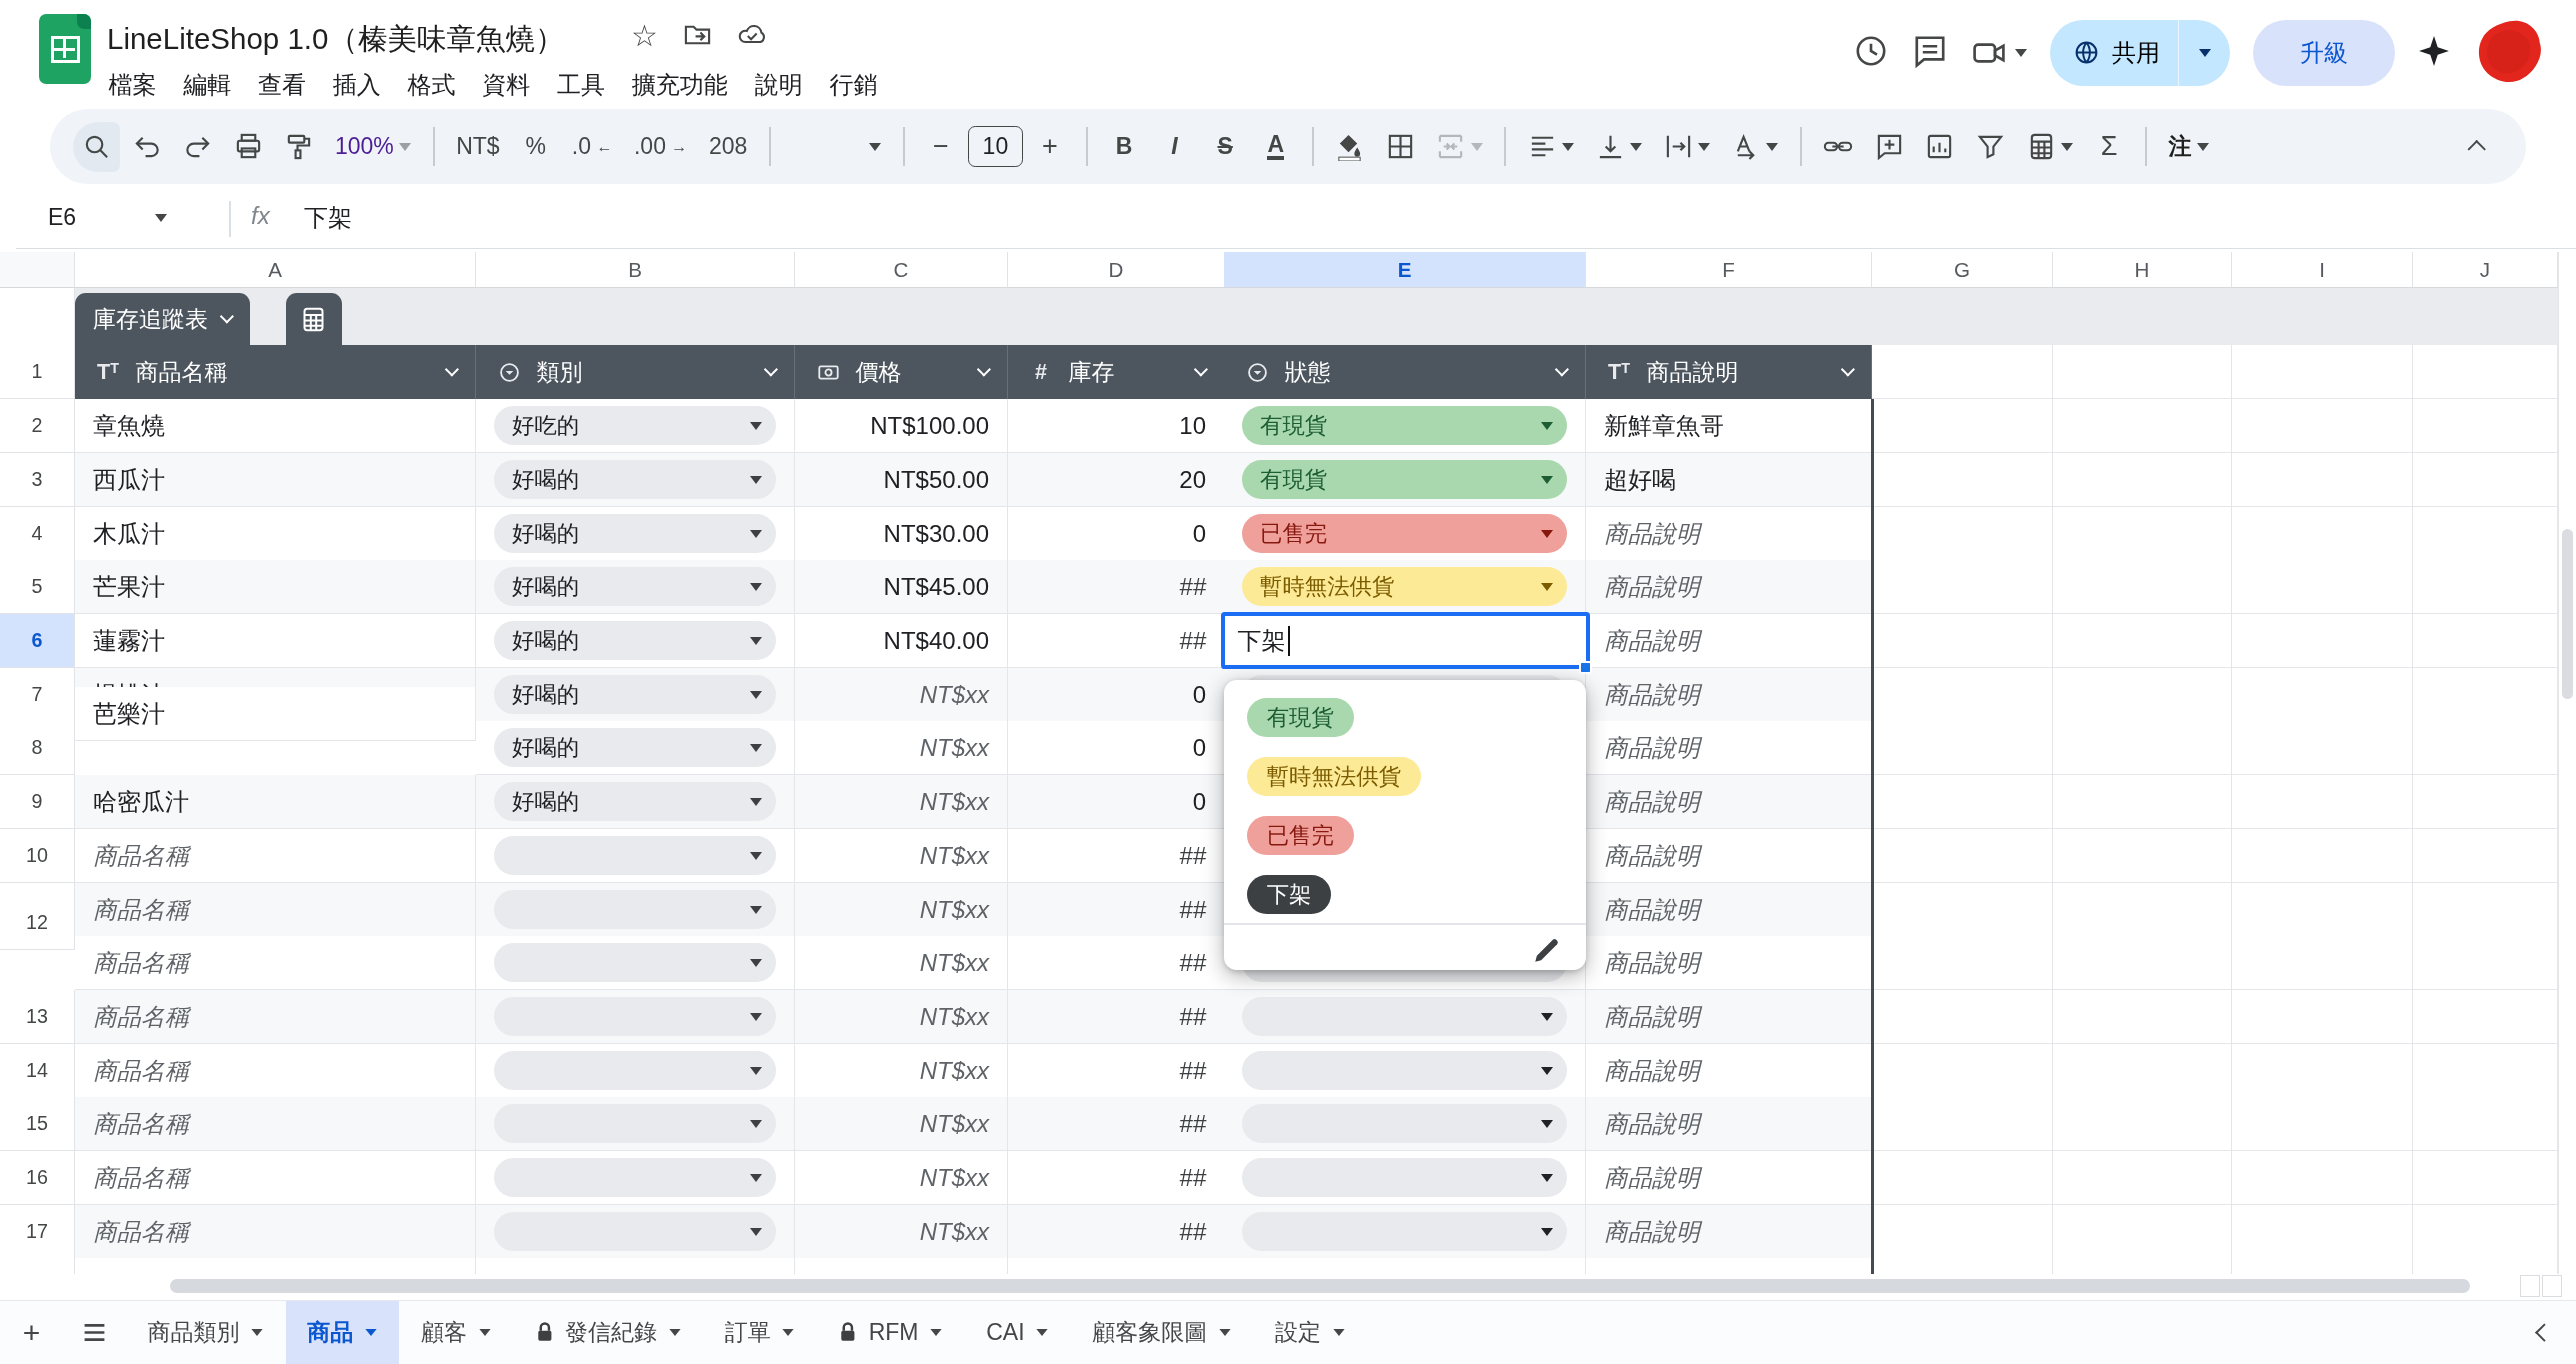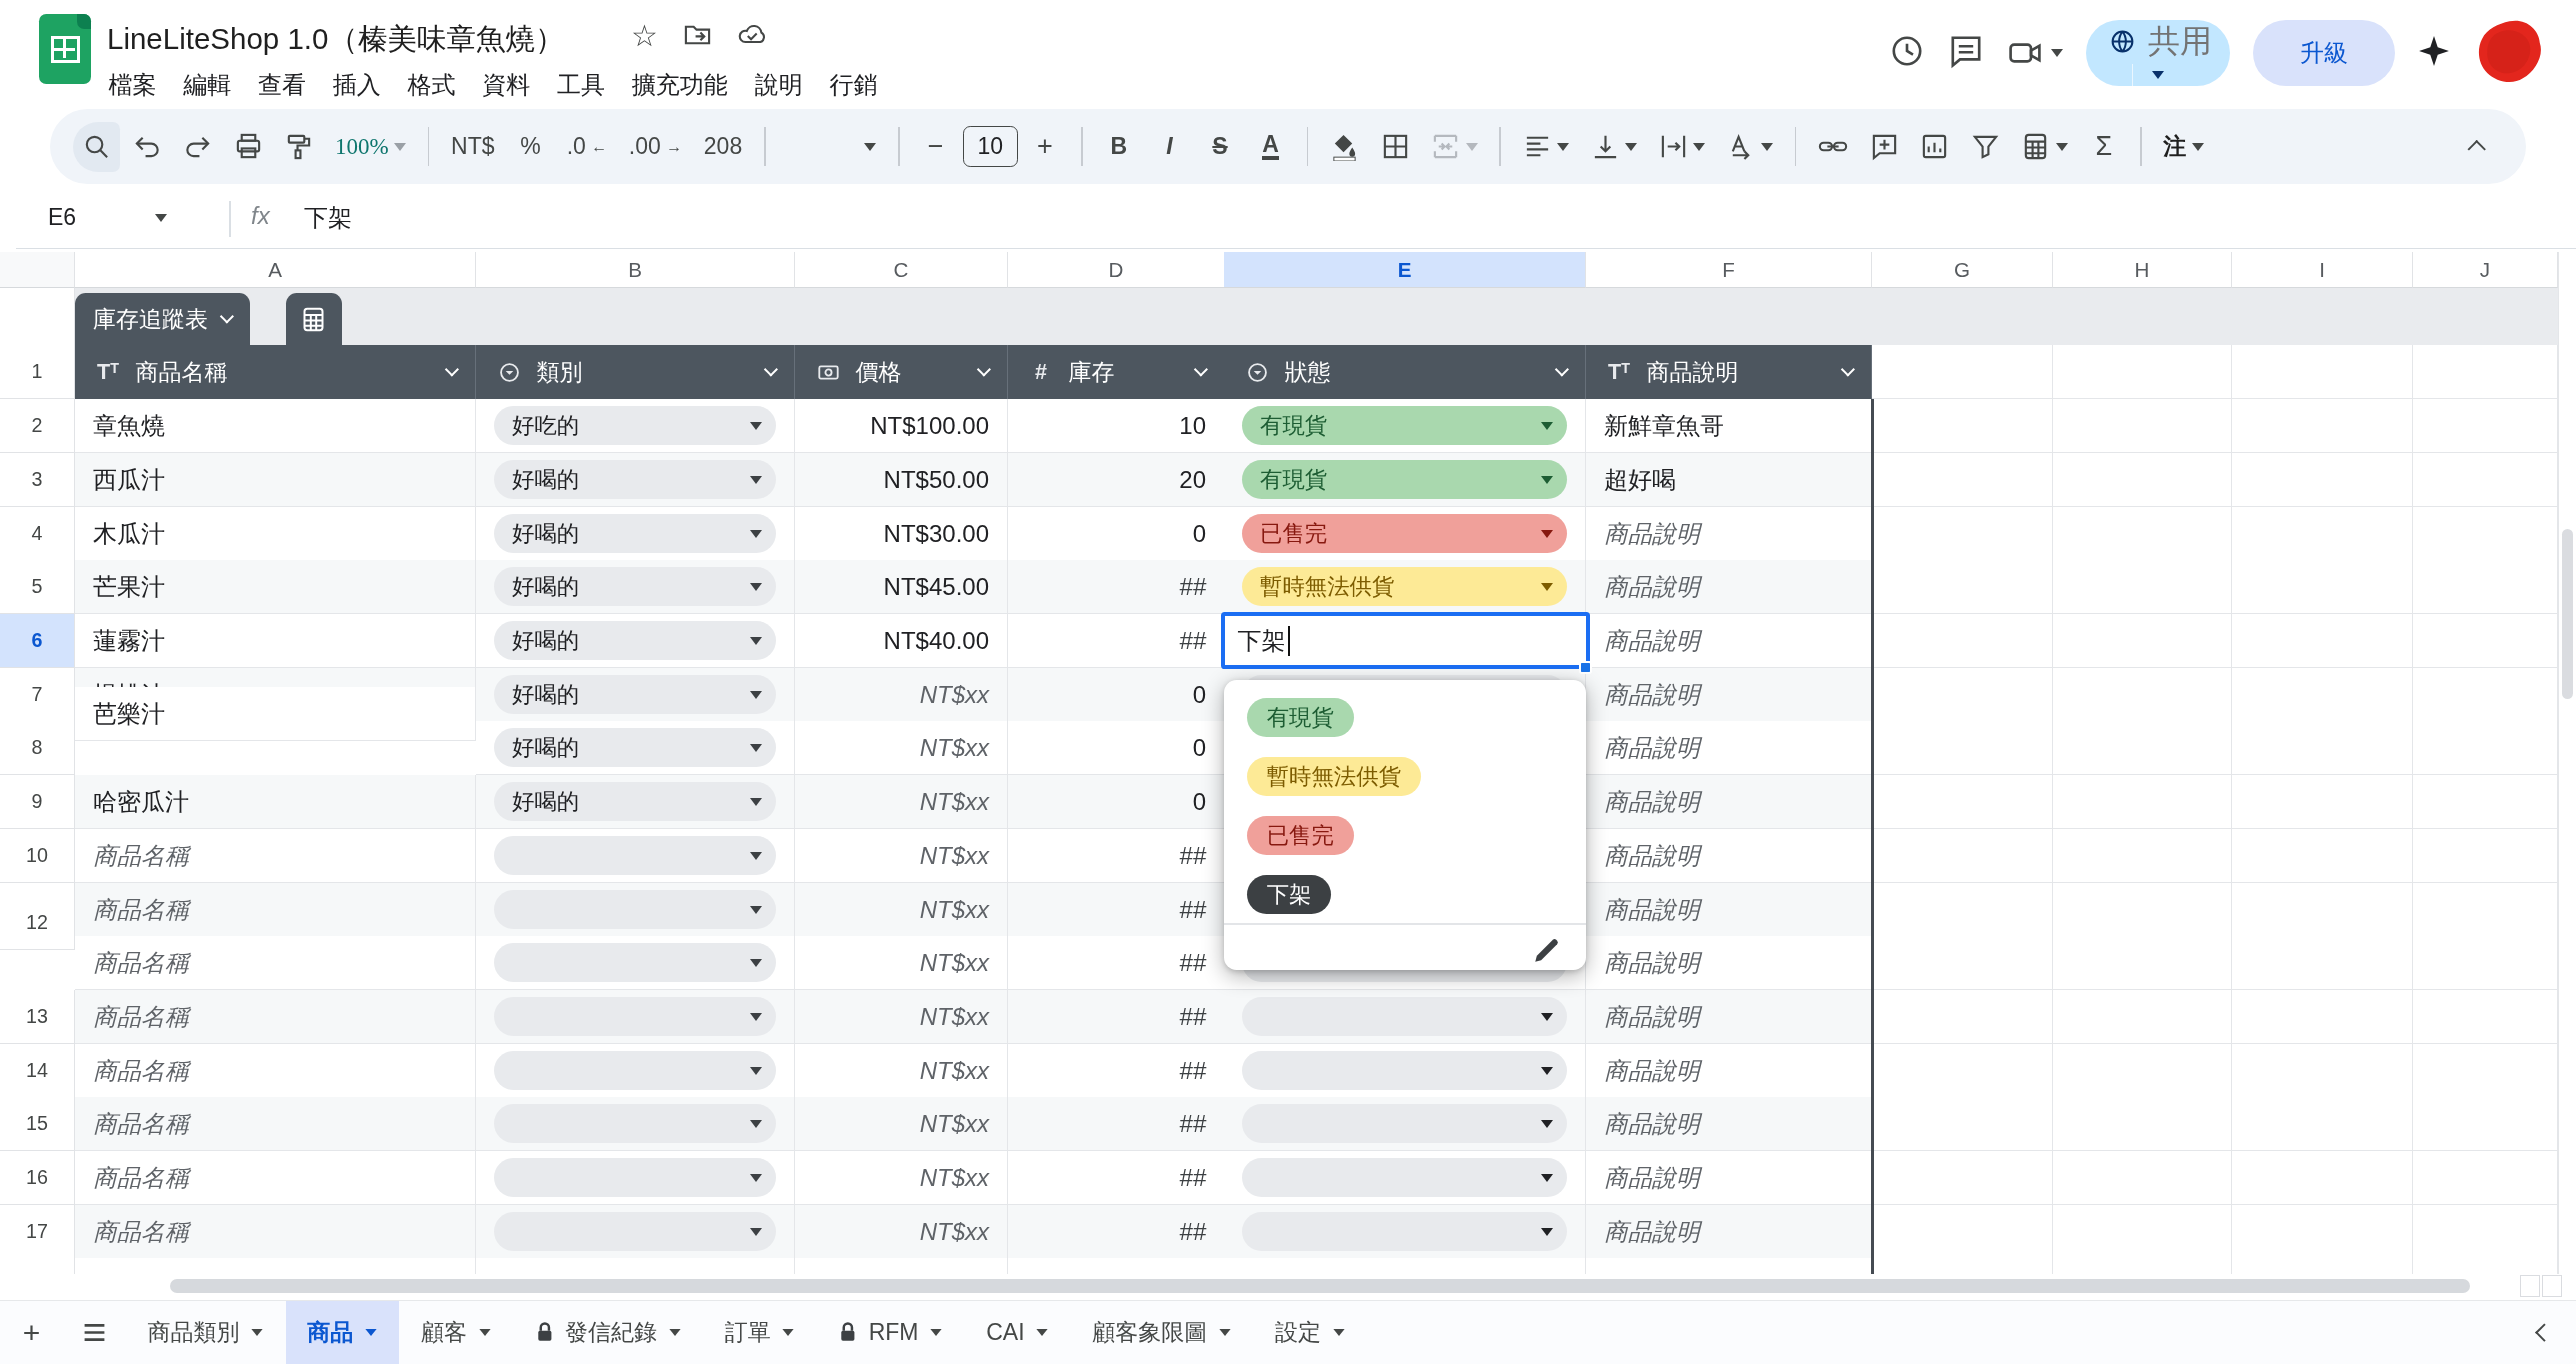--- a/index.html
+++ b/index.html
@@ -12,33 +12,33 @@
   #logo { position:absolute; left:39px; top:14.3px; width:52px; height:70px; background:#1ea362; border-radius:7.2px; }
   #logo .fold { position:absolute; right:0; top:0; width:14.3px; height:14.3px; background:#0d8050; border-radius:0 7.2px 0 7.2px; }
   #logo .grid { position:absolute; left:11.6px; top:21.5px; width:29px; height:27px; border:3.6px solid #fff; }
   #logo .grid i { position:absolute; background:#fff; }
   #doc-title { position:absolute; left:107px; top:19.7px; font-size:29.5px; color:#1f1f1f; }
   #title-icons { position:absolute; left:631px; top:18px; gap:25px; }
   #menus { position:absolute; left:95px; top:64px; }
   #menus span { font-size:24px; color:#202124; padding:5.4px 13.4px; border-radius:7.2px; cursor:default; }
   #tb-right { position:absolute; right:30px; top:16px; gap:23px; }
   .pillbtn { height:66px; border-radius:34px; display:flex; align-items:center; }
-  #share-btn { background:#c2e7ff; color:#737373; font-size:32px;flex-direction:column; }
+  #share-btn { background:#c2e7ff; color:#000000; font-size:24px; }
   #share-main { display:flex; align-items:center; gap:12.5px; padding:0 18px 0 23px; height:66px; }
   #share-arrow { width:52px; height:66px; display:flex; align-items:center; justify-content:center; border-left:1.8px solid #eaf6ff; }
   #upgrade-btn { background:#d9e2fb; color:#0b57d0; font-size:24px; padding:0 47px; font-weight:500; }
   #avatar { width:73px; height:73px; }
   .tri { width:0; height:0; border-left:7.2px solid transparent; border-right:7.2px solid transparent; border-top:9px solid currentColor; }
   .tri.sm { border-left-width:6.3px; border-right-width:6.3px; border-top-width:8px; }
   
   #toolbar { position:absolute; left:50px; top:109px; width:2476px; height:75px; background:#f0f4f9; border-radius:38px; display:flex; align-items:center; padding:0 23px; gap:3.6px; }
   .titem { height:50px; min-width:47px; padding:0 9px; display:flex; align-items:center; justify-content:center; gap:5.4px; font-size:23px; color:#444746; border-radius:7.2px; }
   .titem.first { background:#e2e9f1; border-radius:25px 7.2px 7.2px 25px; }
   .tsep { width:1.8px; height:39px; background:#c7cbd1; margin:0 9px; }
-  .muted { color:#0f766e;font-family:Liberation Serif, serif; }
+  .muted { color:#4c1d95; }
   #fontsize-box { width:55px; height:41px; border:1.8px solid #444746; border-radius:7.2px; display:flex; align-items:center; justify-content:center; font-size:23px; }
   #font-dd { width:107px; justify-content:flex-end; }
   .bld { font-weight:700; } .itl { font-style:italic; font-weight:600;} .stk { text-decoration:line-through; font-weight:600;}
   .uA { font-weight:600; border-bottom:4.5px solid #444746; line-height:1; padding-bottom:0.9px; } svg.ic.gray { stroke:#b4b8be; }
   #toolbar .spacer { flex:1; }
   .chevup { width:12.5px; height:12.5px; border-left:2.7px solid #444746; border-top:2.7px solid #444746; transform:rotate(45deg) translateY(3.6px); }
   
   #fbar { position:absolute; left:16px; top:188px; width:2576px; height:61px; border-bottom:1.8px solid #dadfe4; }
   #namebox { position:absolute; left:0; top:0; width:202px; height:59px; display:flex; align-items:center; padding-left:32px; font-size:23px; color:#202124; }
   #namebox .tri { margin-left:79px; color:#444746; }

